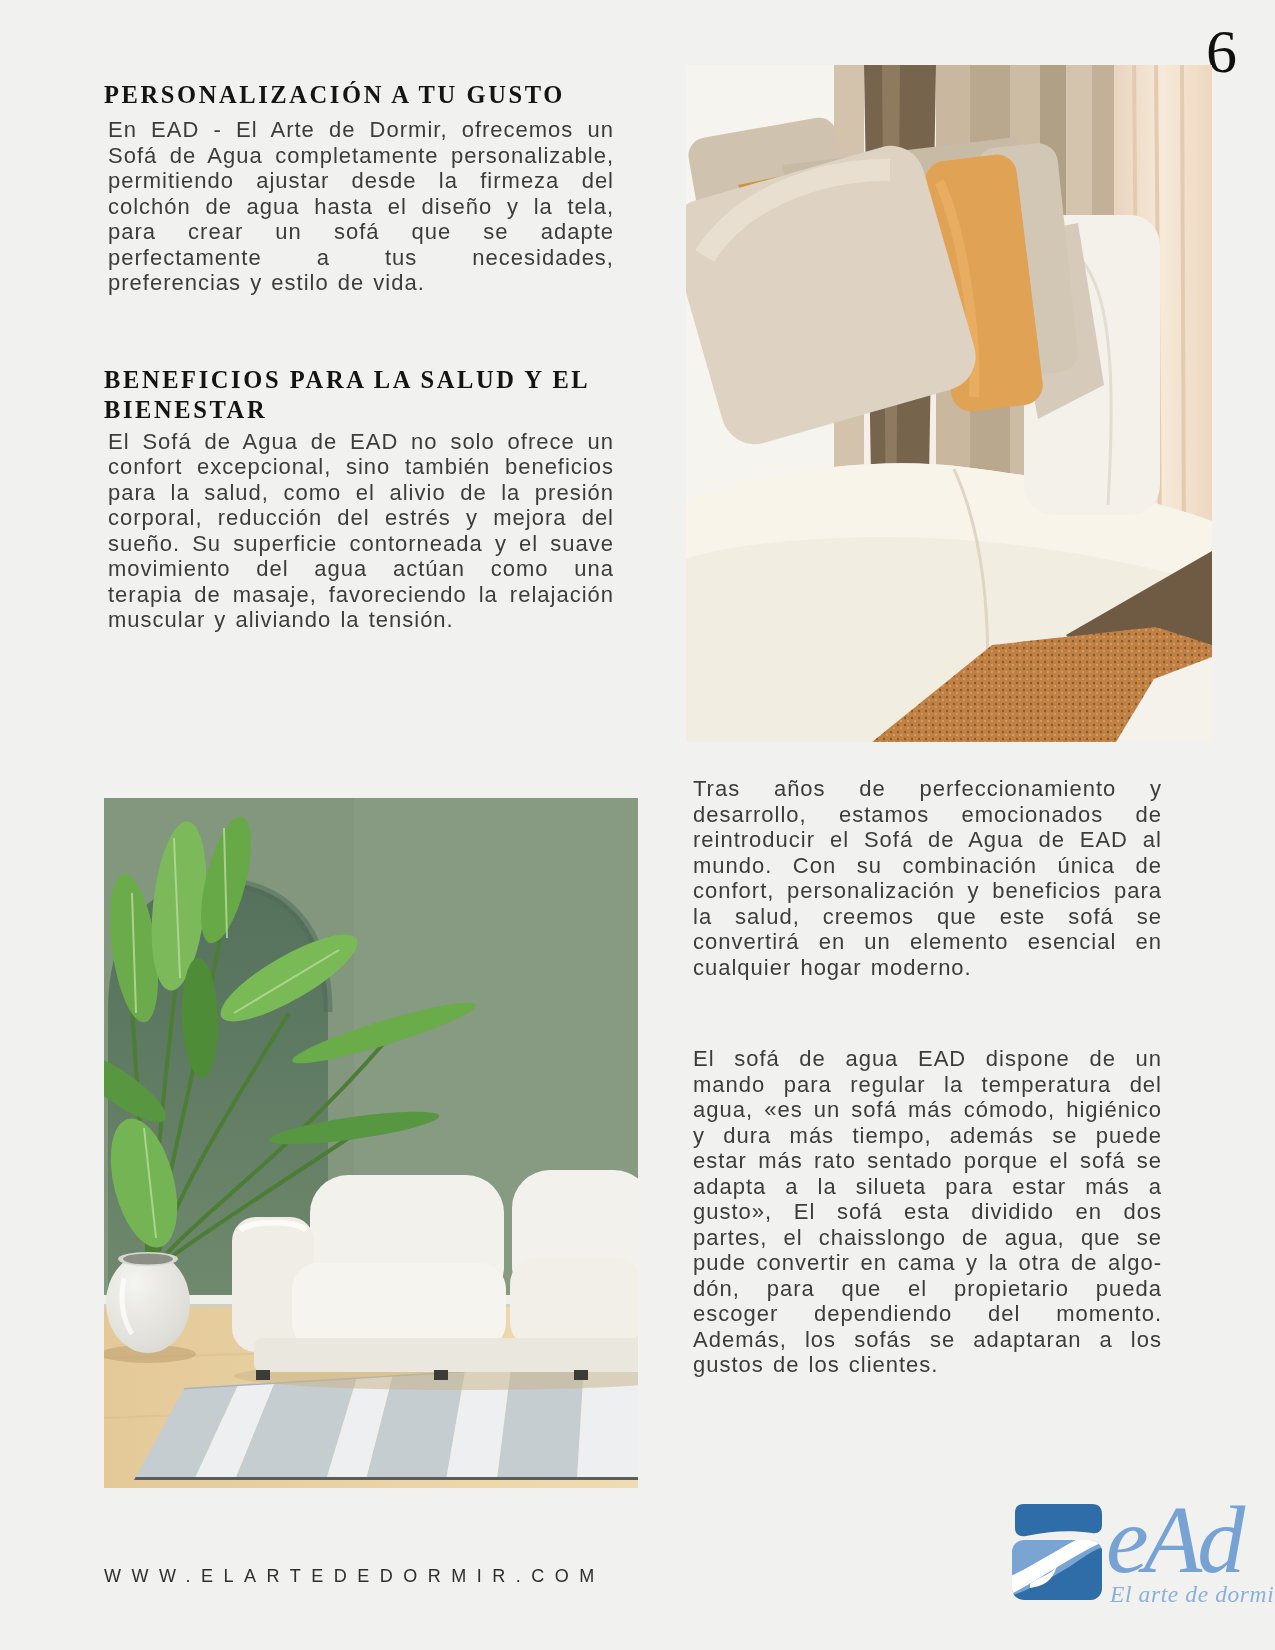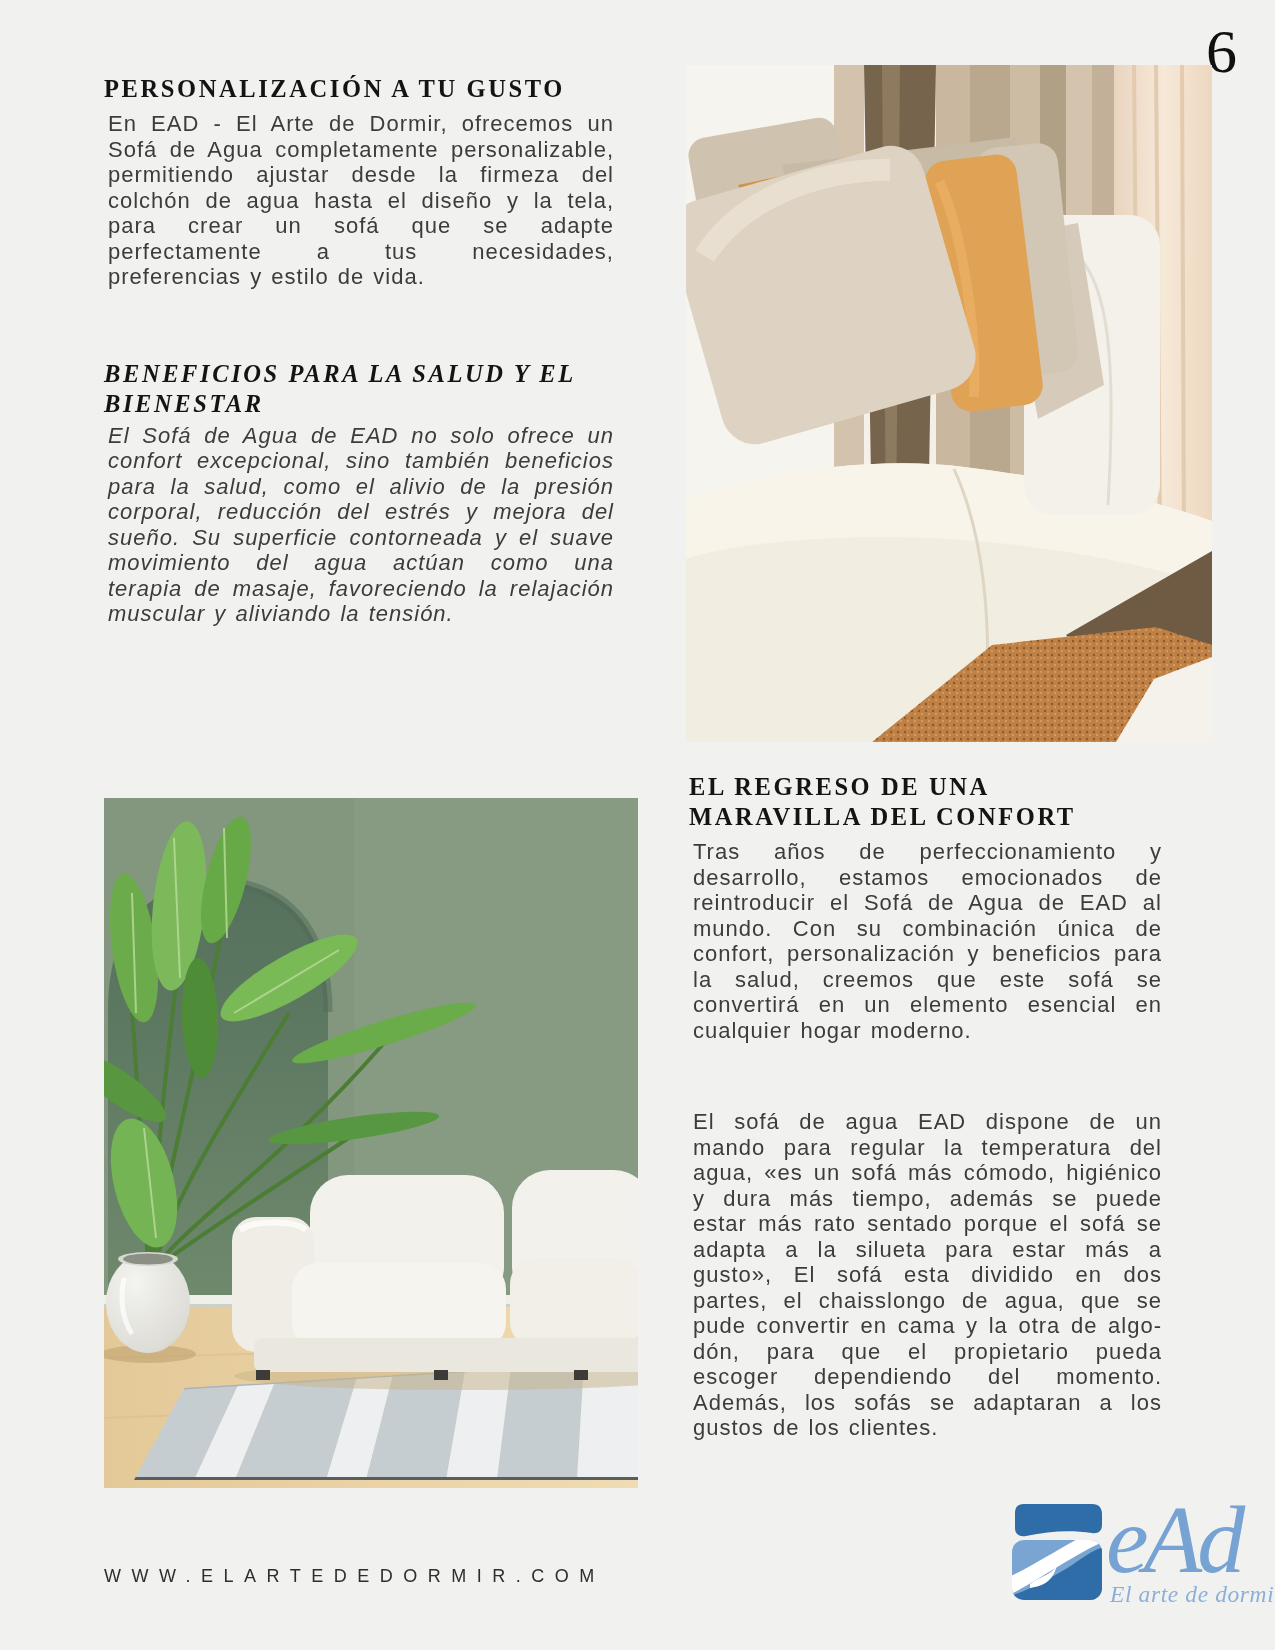--- a/index.html
+++ b/index.html
@@ -20,23 +20,23 @@
   .col{color:#3a3a3a;}
   .col h2{
     font-family:"Liberation Serif", serif;
     font-weight:700;font-size:24.5px;line-height:30px;
     letter-spacing:2.6px;color:#141414;margin:0 0 7px 0;
   }
   .col p{
     font-size:22px;line-height:25.5px;letter-spacing:1px;
     text-align:justify;margin:4px;color:#3c3c3c;word-spacing:2px;
   }
-  .left-col{left:104px;top:74px;width:514px;}
+  .left-col{left:104px;top:80px;width:514px;}
   .right-col{left:689px;top:772px;width:477px;}
-  .art-2{margin-top:69px;font-style:italic;}
+  .art-2{margin-top:69px;}
   .art-2 h2{margin-bottom:3px;}
   .para-follow{margin-top:66px !important;}
   
   .photo{display:block;}
   .photo-top{left:686px;top:65px;width:526px;height:677px;}
   .photo-bottom{left:104px;top:798px;width:534px;height:690px;}
   .photo svg{display:block;width:100%;height:100%;}
   
   .site{
     left:104px;top:1566px;
@@ -134,21 +134,20 @@
       <g>
         <path d="M380,570 L526,486 L526,604 L452,650 Z" fill="#6f5b44"></path>
         <path d="M186,677 L306,580 L470,562 L526,580 L526,640 L434,677 Z" fill="url(#t-spk)"></path>
         <path d="M430,677 L468,614 L526,592 L526,677 Z" fill="#f5f2eb"></path>
       </g>
     </svg>
   </div>
 
   <section class="abs col right-col">
     <article>
-      <h2>EL REGRESO DE UNA MARAVILLA DEL CONFORT</h2>
       <p>Tras años de perfeccionamiento y desarrollo, estamos emocionados de reintroducir el Sofá de Agua de EAD al mundo. Con su combinación única de confort, personalización y beneficios para la salud, creemos que este sofá se convertirá en un elemento esencial en cualquier hogar moderno.</p>
     </article>
     <p class="para-follow">El sofá de agua EAD dispone de un mando para regular la temperatura del agua, «es un sofá más cómodo, higiénico y dura más tiempo, además se puede estar más rato sentado porque el sofá se adapta a la silueta para estar más a gusto», El sofá esta dividido en dos partes, el chaisslongo de agua, que se pude convertir en cama y la otra de algo-dón, para que el propietario pueda escoger dependiendo del momento. Además, los sofás se adaptaran a los gustos de los clientes.</p>
   </section>
 
   <div class="abs photo photo-bottom">
     <svg viewBox="0 0 534 690" preserveAspectRatio="none">
       <defs>
         <linearGradient id="b-arch" x1="0" y1="0" x2="0" y2="1">
           <stop offset="0" stop-color="#55705c"></stop>

